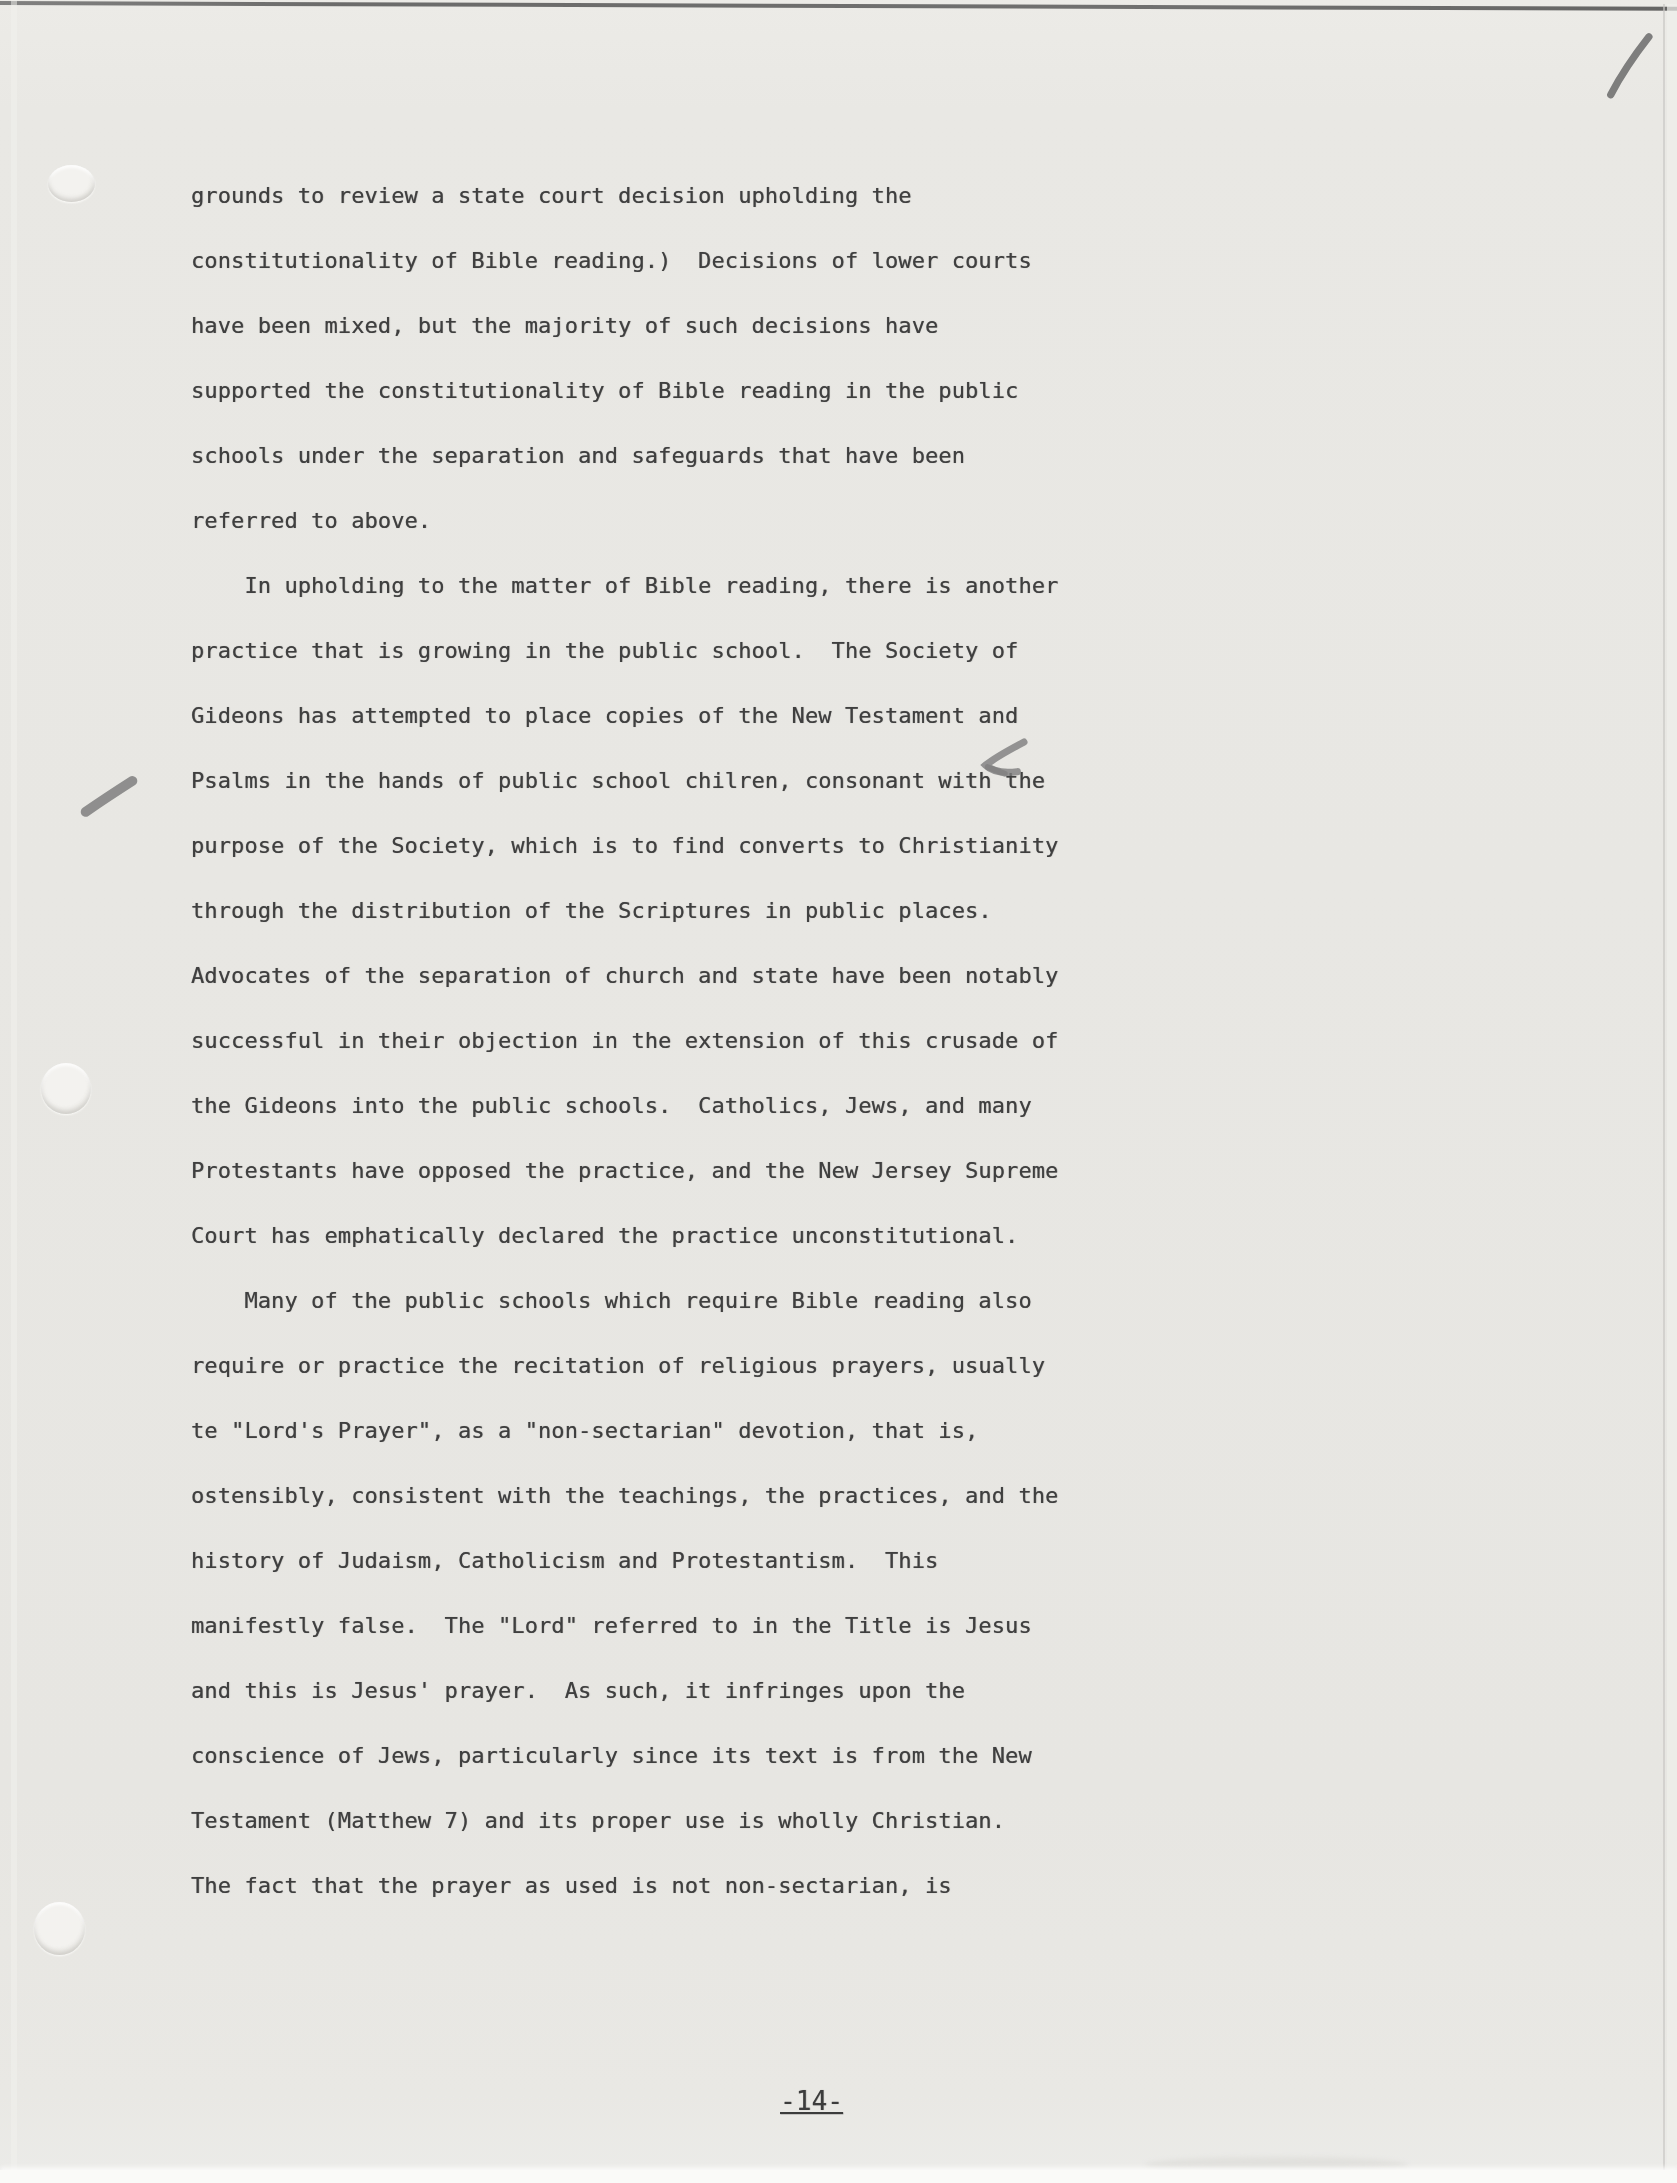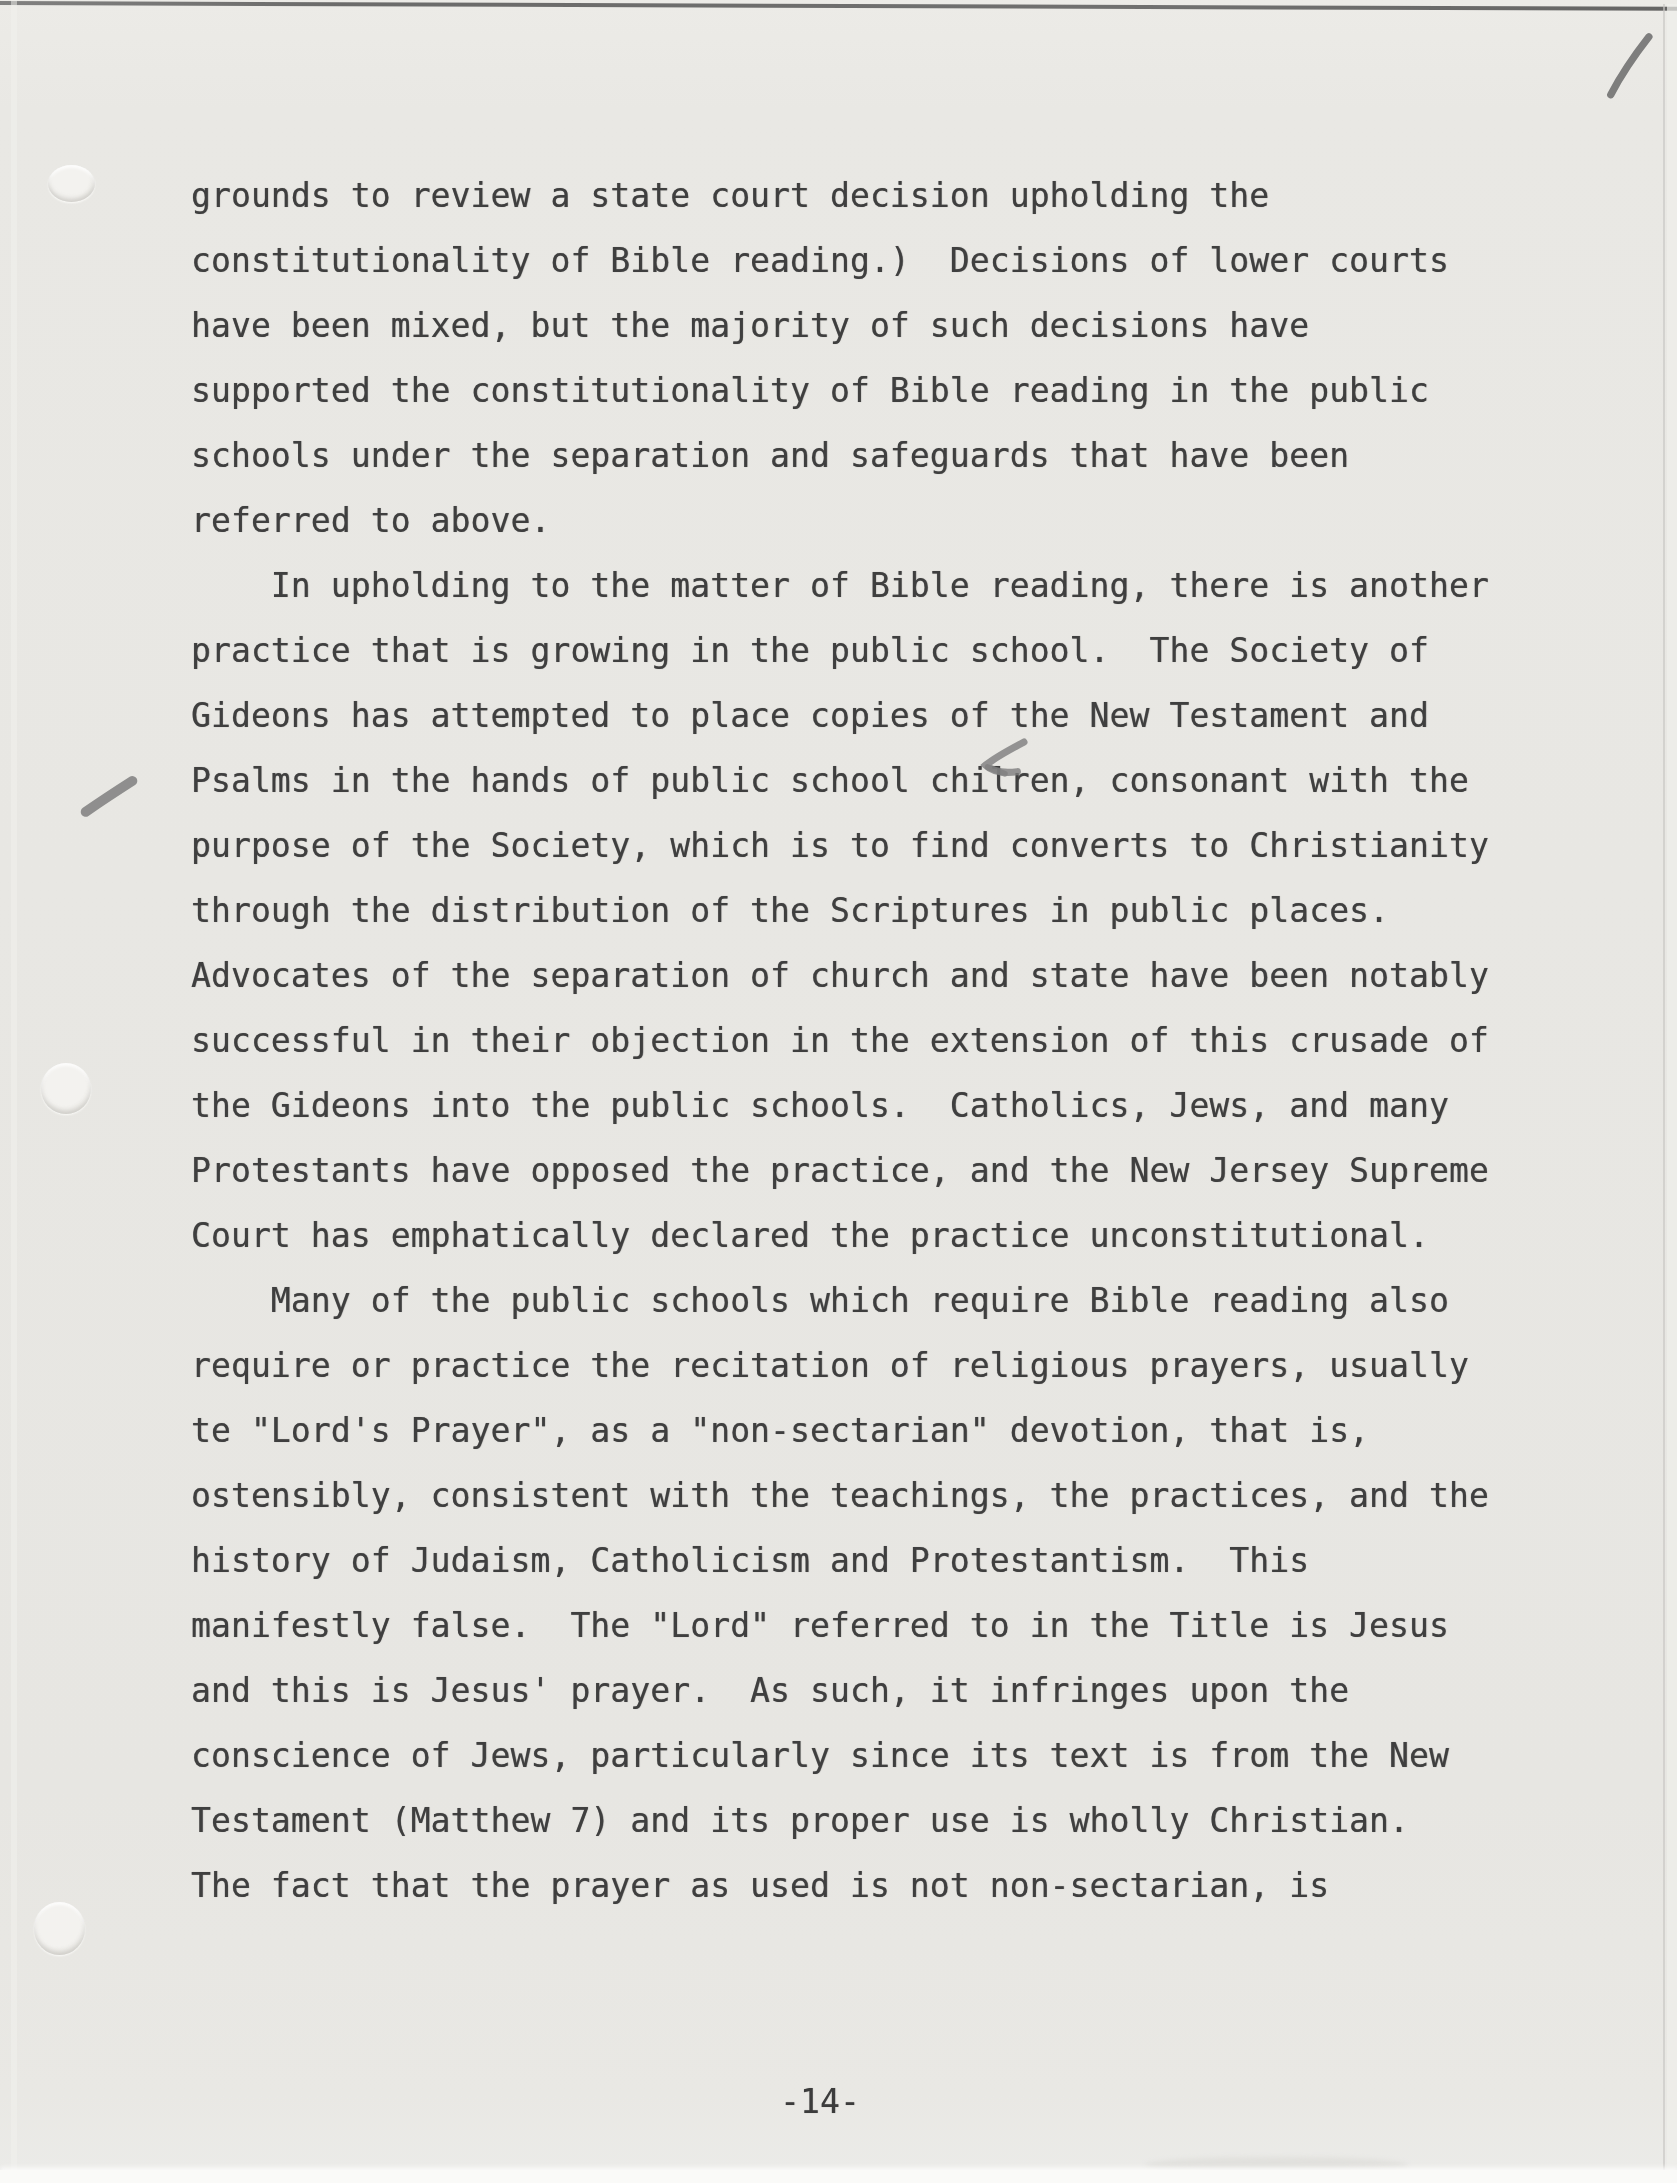--- a/index.html
+++ b/index.html
@@ -53,32 +53,33 @@
   }
   .hole1{left:48px;top:165px;width:47px;height:37px;}
   .hole2{left:41px;top:1063px;width:50px;height:51px;}
   .hole3{left:34px;top:1902px;width:51px;height:53px;}
   
   .textblock{
     position:absolute;left:191px;top:163px;width:1342px;
   }
   .tline{
     white-space:pre;
-    font-size:33px;
+    font-size:22px;
     line-height:65px;
     letter-spacing:0.1px;
     color:#3f3f3f;
     text-shadow:0.4px 0.4px 0.7px rgba(62,62,62,.55), -0.2px -0.2px 0.4px rgba(62,62,62,.25);
   }
   .page-number{
     position:absolute;left:780px;top:2069px;
-    font-size:33px;line-height:65px;letter-spacing:0.1px;
+    font-size:26px;line-height:65px;letter-spacing:0.1px;
     color:#3c3c3c;
     text-shadow:0.4px 0.4px 0.7px rgba(62,62,62,.55);
     white-space:pre;
+    text-decoration:underline;
   }
   .pencil-overlay{
     position:absolute;left:0;top:0;width:1678px;height:2183px;
     pointer-events:none;
   }
 </style>
 </head>
 <body>
 
 <div class="page">

